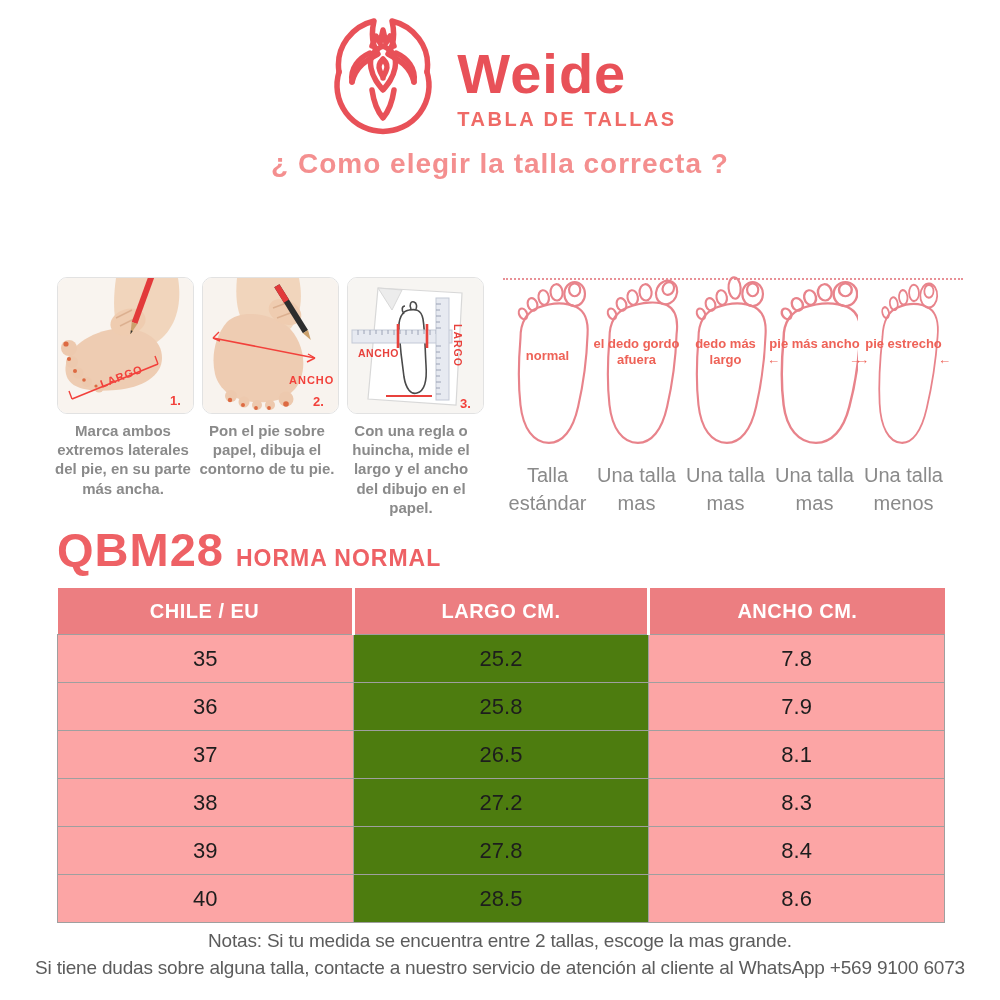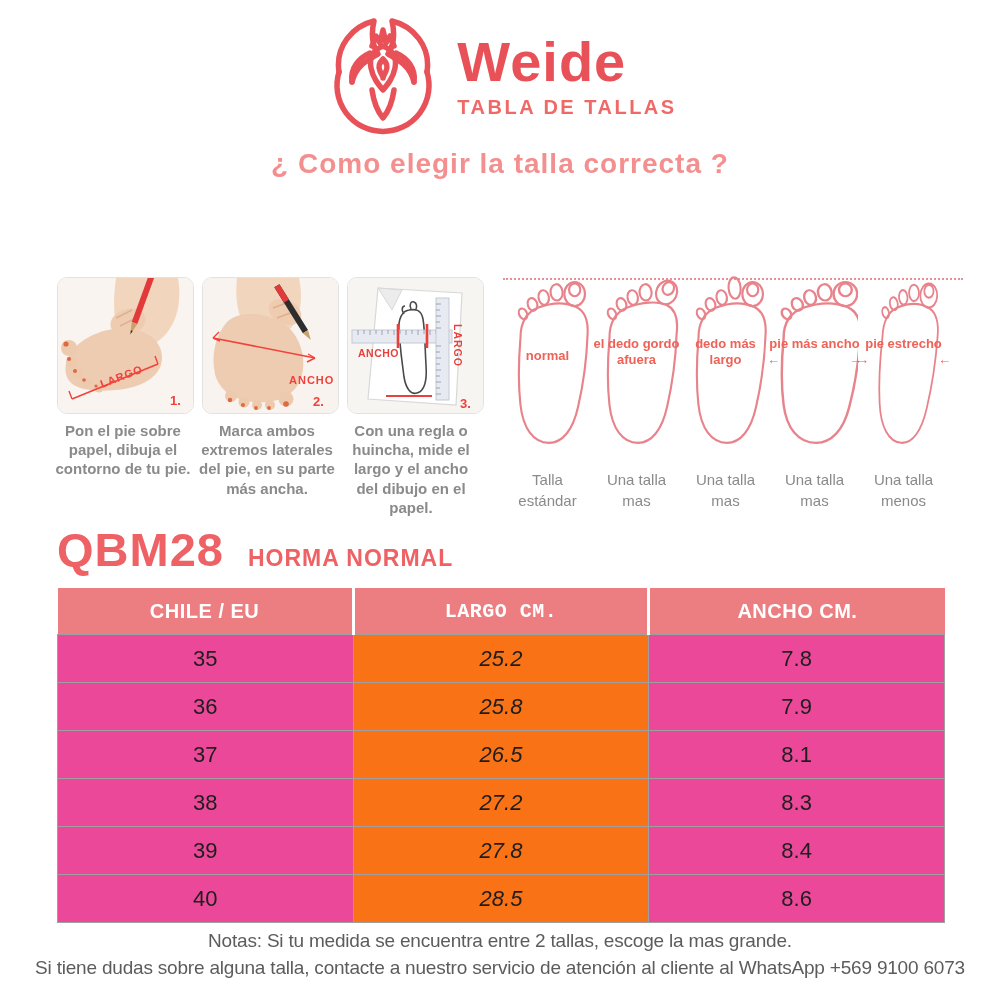--- a/index.html
+++ b/index.html
@@ -2,21 +2,21 @@
 <html><head>
 <meta charset="utf-8">
 <style>
   html,body{margin:0;padding:0;background:#fff;}
   .page{position:relative;width:1000px;height:1000px;background:#fff;overflow:hidden;
         font-family:"Liberation Sans",sans-serif;}
 
   
   .brand{position:absolute;top:18px;left:0;width:100%;display:flex;justify-content:center;
          align-items:flex-start;gap:14px;}
-  .brand-text{margin-top:16px;}
+  .brand-text{margin-top:28px;}
   .brand-name{font-size:56px;font-weight:bold;color:#e85158;line-height:1;letter-spacing:1px;}
   .brand-tagline{font-size:20px;font-weight:bold;color:#ef6a66;letter-spacing:2.5px;margin-top:6px;}
 
   
   .main-title{position:absolute;top:148px;left:0;width:100%;text-align:center;
               font-size:28px;font-weight:bold;color:#f48f8f;letter-spacing:1px;}
 
   
   .measure-heading{position:absolute;left:58px;top:236px;font-size:27px;color:#f5453f;}
   .shape-heading{position:absolute;left:512px;top:236px;font-size:27px;color:#f5453f;}
@@ -31,36 +31,36 @@
 
   
   .feet-row{position:absolute;left:503px;top:266px;width:460px;display:flex;}
   .toe-line{position:absolute;left:503px;top:278px;width:460px;border-top:2px dotted #e89096;}
   .foot-col{width:89px;text-align:center;position:relative;}
   .foot-col svg{width:86px;height:192px;display:block;margin:0 auto;}
   .foot-label{position:absolute;top:70px;left:-3px;right:-3px;color:#ee6257;font-weight:bold;
               font-size:13px;line-height:1.2;}
   .foot-label .arr{position:absolute;top:16px;font-size:13px;font-weight:bold;color:#ee6257;}
   .arr-l{left:0;} .arr-r{right:0;}
-  .foot-caption{color:#8a8a8a;font-size:15px;line-height:1.4;margin-top:11px;font-weight:500;}
+  .foot-caption{color:#8a8a8a;font-size:20px;line-height:1.4;margin-top:3px;font-weight:500;}
 
   
   .model{position:absolute;left:57px;top:522px;}
   .model-code{font-size:47px;font-weight:bold;color:#ee6165;letter-spacing:1px;}
-  .model-sub{font-size:23px;font-weight:bold;color:#ee6165;margin-left:24px;letter-spacing:1px;text-align:center;}
+  .model-sub{font-size:23px;font-weight:bold;color:#ee6165;margin-left:12px;letter-spacing:1px;text-align:center;}
 
   
   table.size-table{position:absolute;left:57px;top:588px;width:888px;border-collapse:collapse;
                    text-align:center;table-layout:fixed;}
   .size-table thead th{background:#ec7e81;color:#fff;font-weight:bold;height:44px;font-size:20px;
                        letter-spacing:0.5px;border:none;margin-top:8px;}
-  .size-table thead th.mid{border-left:3px solid #fff;border-right:3px solid #fff;font-family:Liberation Mono, monospace;}
-  .size-table tbody td{height:45px;border:1px solid #9f9f9f;background:#ec4899;
+  .size-table thead th.mid{border-left:3px solid #fff;border-right:3px solid #fff;}
+  .size-table tbody td{height:45px;border:1px solid #9f9f9f;background:#fca5a5;
                        font-size:22px;color:#1d1d1d;}
-  .size-table tbody td.mid{background:#f97316;font-style:italic;}
+  .size-table tbody td.mid{background:#4d7c0f;}
 
   
   .notes{position:absolute;top:928px;left:0;width:100%;text-align:center;color:#5c5c5c;
          font-size:19px;line-height:1.4;letter-spacing:-0.2px;}
 
   svg text{font-family:"Liberation Sans",sans-serif;}
 </style>
 </head>
 <body>
 
@@ -170,22 +170,22 @@
         <line x1="79" y1="46" x2="79" y2="70" stroke="#e8413c" stroke-width="2.6"></line>
         <line x1="38" y1="118" x2="84" y2="118" stroke="#e8413c" stroke-width="2.2"></line>
         <text x="10" y="79" fill="#e8413c" font-size="10.5" font-weight="bold" letter-spacing="0.5">ANCHO</text>
         <text x="106" y="46" transform="rotate(90 106 46)" fill="#e8413c" font-size="10.5" font-weight="bold" letter-spacing="1">LARGO</text>
         <text x="112" y="130" fill="#f2413b" font-size="13" font-weight="bold">3.</text>
       </svg>
     </div>
   </div>
 
   <div class="card-captions">
+    <div class="card-caption">Marca ambos extremos laterales del pie, en su parte más ancha.</div>
     <div class="card-caption">Pon el pie sobre papel, dibuja el contorno de tu pie.</div>
-    <div class="card-caption">Marca ambos extremos laterales del pie, en su parte más ancha.</div>
     <div class="card-caption">Con una regla o huincha, mide el largo y el ancho del dibujo en el papel.</div>
   </div>
 
   <div class="toe-line"></div>
 
   <div class="feet-row">
 
     <div class="foot-col">
       <svg viewBox="0 0 100 200">
         <g stroke="#e8838b" stroke-width="2.5" fill="none" stroke-linecap="round">

